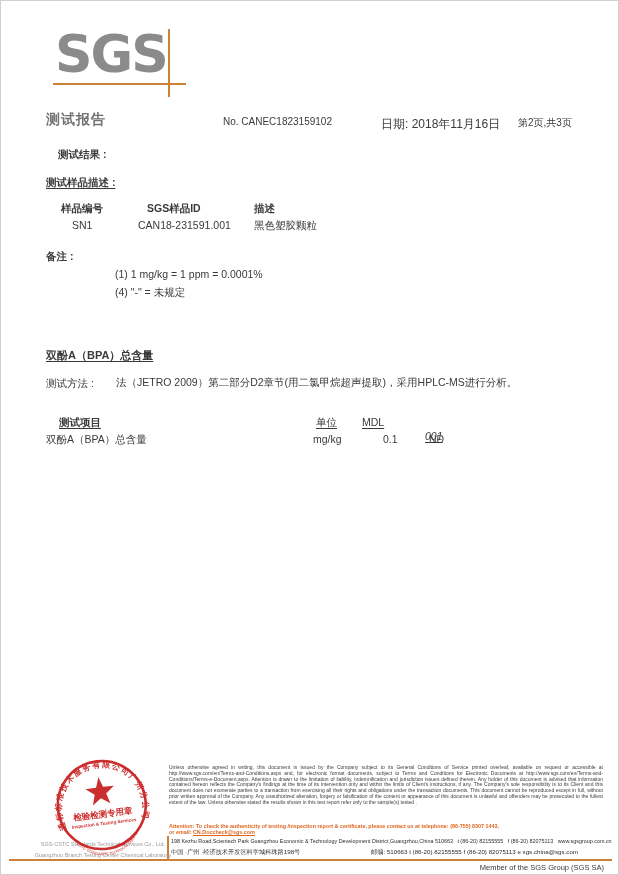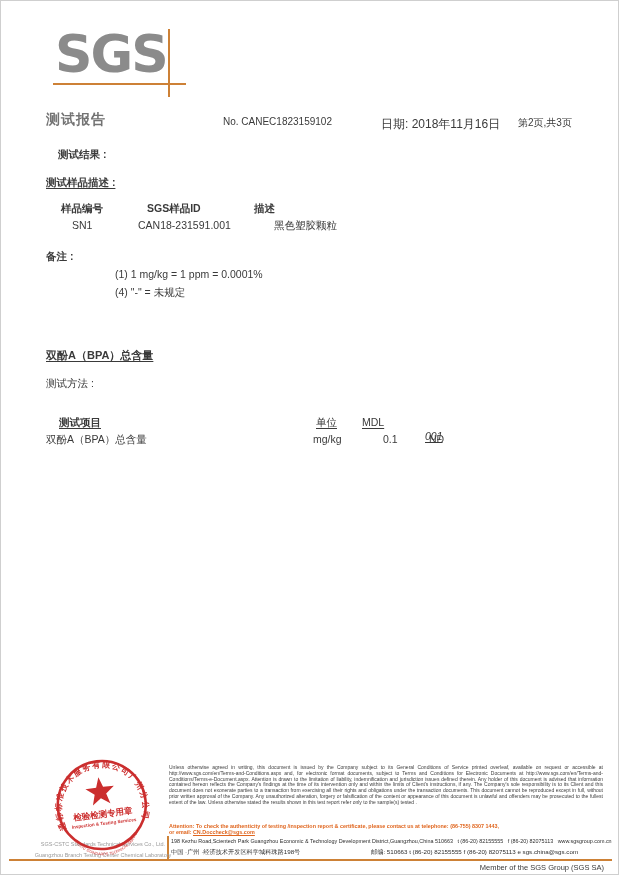--- a/index.html
+++ b/index.html
@@ -22,21 +22,21 @@
   .lbl{font-size:10.5px;font-weight:bold;}
   .txt{font-size:10.5px;}
   .u{text-decoration:underline;text-underline-offset:2px;}
   .res-label{left:45px;top:147px;margin-left:12px;}
   .sdesc-label{left:45px;top:175px;}
   .st-h0{left:60px;top:201px;}
   .st-h1{left:146px;top:201px;}
   .st-h2{left:253px;top:201px;}
   .st-v0{left:71px;top:218px;}
   .st-v1{left:137px;top:218px;}
-  .st-v2{left:253px;top:218px;margin-left:20px;}
+  .st-v2{left:253px;top:218px;}
   .notes-label{left:45px;top:249px;}
   .notes{left:114px;top:265px;font-size:10.5px;line-height:17.6px;}
   .bpa-title{left:45px;top:347px;font-size:11px;}
   .method-label{left:45px;top:376px;font-size:10.5px;}
   .method{left:115px;top:374px;width:470px;font-size:10.5px;line-height:15.2px;}
   .rt-item-h{left:58px;top:415px;}
   .rt-unit-h{left:315px;top:415px;}
   .rt-mdl-h{left:361px;top:415px;}
   .rt-smp-h{left:424px;top:415px;font-style:italic;margin-top:14px;}
   .rt-item{left:45px;top:432px;}
@@ -84,20 +84,21 @@
 
   <div class="abs lbl notes-label">备注 :</div>
   <div class="abs notes">
     <div>(1) 1 mg/kg = 1 ppm = 0.0001%</div>
     <div>(4) "-" = 未规定</div>
   </div>
 
   <div class="abs lbl u bpa-title">双酚A（BPA）总含量</div>
   <div class="abs method-label">测试方法 :</div>
   <div class="abs method">
+    <div>法（JETRO 2009）第二部分D2章节(用二氯甲烷超声提取)，采用HPLC-MS进行分析。</div>
   </div>
 
   <div class="abs lbl u txt rt-item-h">测试项目</div>
   <div class="abs txt u rt-unit-h">单位</div>
   <div class="abs txt u rt-mdl-h">MDL</div>
   <div class="abs txt u rt-smp-h">001</div>
   <div class="abs txt rt-item">双酚A（BPA）总含量</div>
   <div class="abs txt rt-unit">mg/kg</div>
   <div class="abs txt rt-mdl">0.1</div>
   <div class="abs txt rt-val">ND</div>

